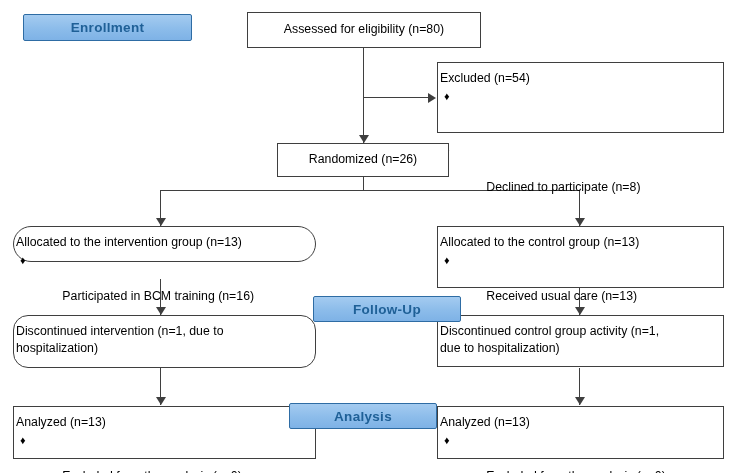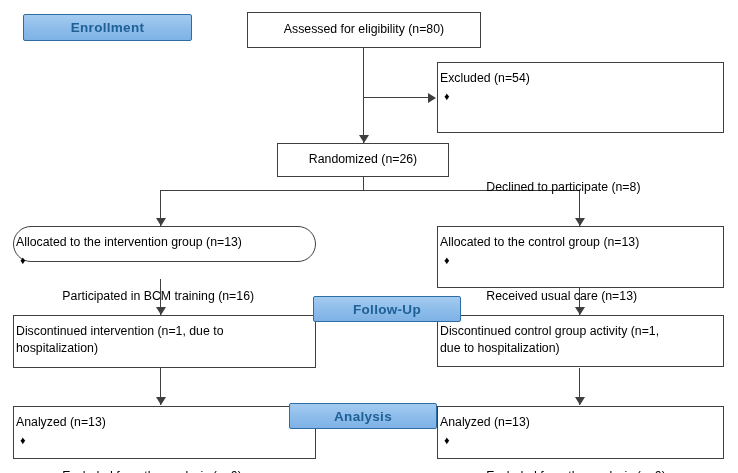--- a/index.html
+++ b/index.html
@@ -169,21 +169,21 @@
 
   <div class="vline" style="left:160px; top:279px; height:36px;"></div>
   <div class="arrow-down" style="left:155.5px; top:307px;"></div>
   <div class="vline" style="left:579px; top:279px; height:36px;"></div>
   <div class="arrow-down" style="left:574.5px; top:307px;"></div>
 
   <div class="badge" style="left:289px; top:296px; width:148px; height:26px;margin-left:24px;">
     <span>Follow-Up</span>
   </div>
 
-  <div class="box" style="left:13px; top:315px; width:303px; height:53px;">
+  <div class="box" style="left:13px; top:315px; width:303px; height:53px;border-radius:15px;">
     <div class="title">Discontinued intervention (n=1, due to
 hospitalization)</div>
   </div>
 
   <div class="box" style="left:437px; top:315px; width:287px; height:52px;">
     <div class="title">Discontinued control group activity (n=1,
 due to hospitalization)</div>
   </div>
 
   <div class="vline" style="left:160px; top:368px; height:37px;"></div>

